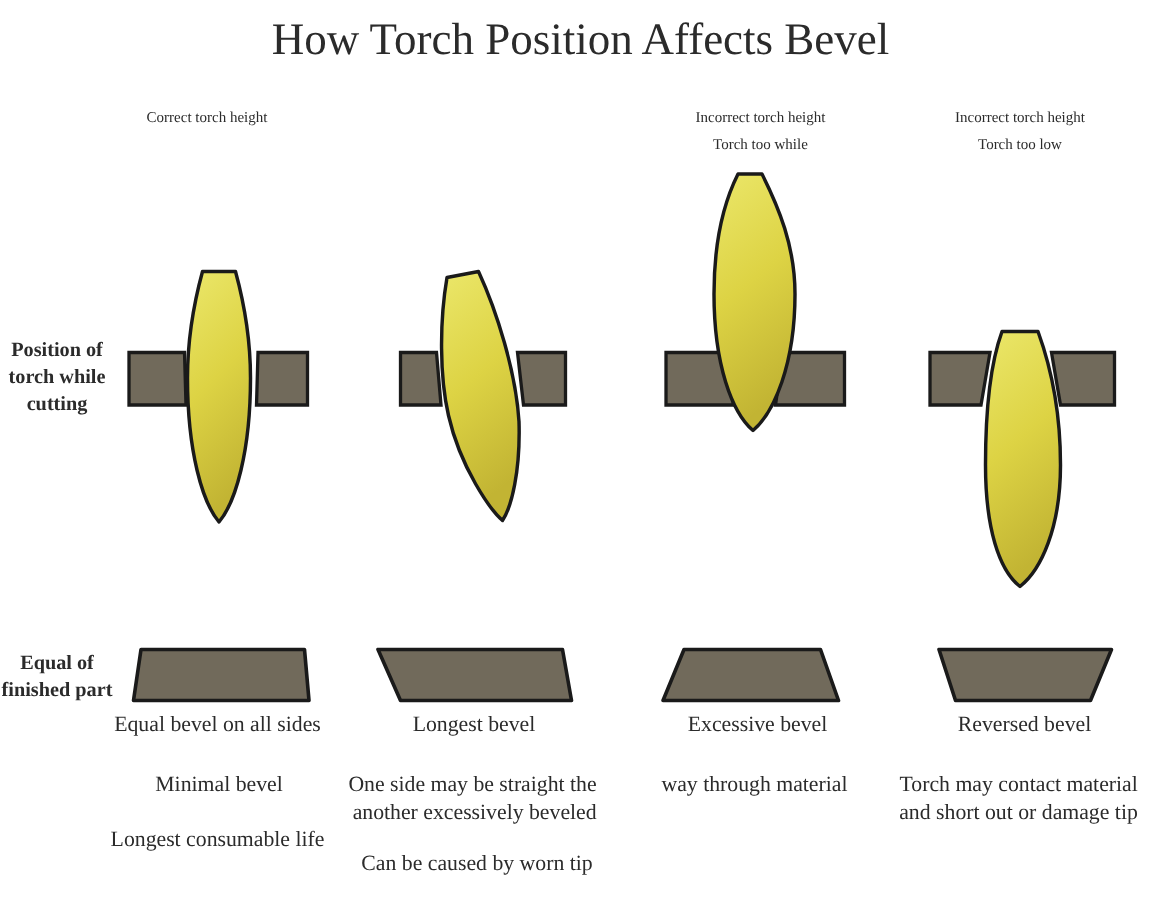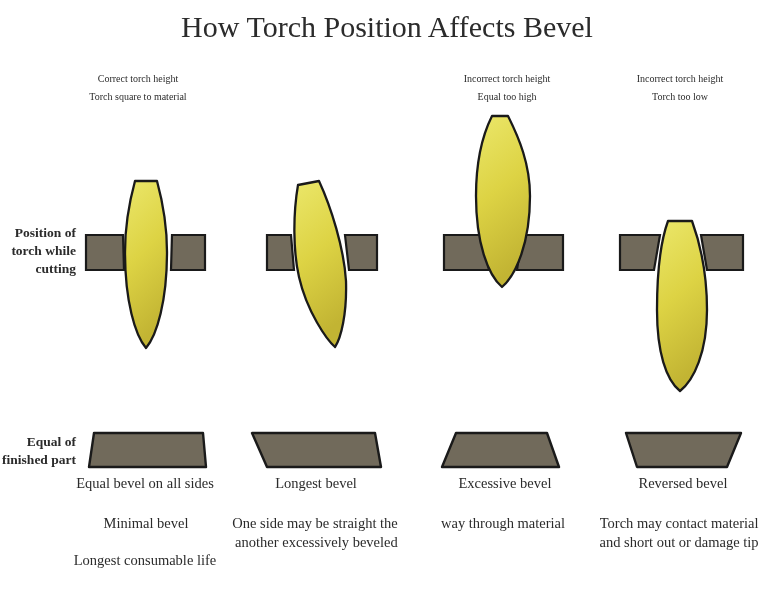--- a/index.html
+++ b/index.html
@@ -6,21 +6,21 @@
   .canvas {
     position: relative; width: 774px; height: 600px; overflow: hidden;
     background: var(--background, #ffffff);
     color: var(--text, #2b2b2b);
     font-family: "Liberation Serif", "DejaVu Serif", serif;
   }
   .abs { position: absolute; }
   .ctr { transform: translateX(-50%); text-align: center; }
   .title { top: 10px; left: 387px; font-size: 30px; white-space: nowrap; }
   .col-header { top: 70px; font-size: 10px; line-height: 18px; white-space: nowrap; }
-  .side-label { left: 0; width: 76px; text-align: right; font-weight: bold;
+  .side-label { left: 0; width: 76px; text-align: center; font-weight: bold;
                 font-size: 13.5px; line-height: 18px; }
   .caption { top: 475px; font-size: 14.5px; white-space: nowrap; }
   .note { font-size: 14.5px; line-height: 19px; white-space: nowrap; text-align: right; }
   svg.layer { position: absolute; left: 0; top: 0; }
   .material { fill: var(--material, #716a5b); stroke: var(--outline, #1a1a1a); stroke-width: 2.2px; }
   .flame { fill: url(#flameGrad); stroke: var(--outline, #1a1a1a); stroke-width: 2.3px; stroke-linejoin: round; }
   .bevel { fill: var(--material, #716a5b); stroke: var(--outline, #1a1a1a); stroke-width: 2.4px; stroke-linejoin: round; }
 </style>
 </head>
 <body>
@@ -63,25 +63,24 @@
     <path class="bevel" d="M94,433 L203,433 L206,467 L89,467 Z"></path>
     <path class="bevel" d="M252,433 L375,433 L381,467 L267,467 Z"></path>
     <path class="bevel" d="M456,433 L547,433 L559,467 L442,467 Z"></path>
     <path class="bevel" d="M626,433 L741,433 L727,467 L637,467 Z"></path>
   </svg>
 
   <div class="abs ctr title">How Torch Position Affects Bevel</div>
 
   <div class="abs ctr col-header" style="left:138px">
     <div>Correct torch height</div>
-    <div>Torch square to material</div>
   </div>
   <div class="abs ctr col-header" style="left:507px">
     <div>Incorrect torch height</div>
-    <div>Equal too high</div>
+    <div>Torch too while</div>
   </div>
   <div class="abs ctr col-header" style="left:680px">
     <div>Incorrect torch height</div>
     <div>Torch too low</div>
   </div>
 
   <div class="abs side-label" style="top:224px">
     <div>Position of</div>
     <div>torch while</div>
     <div>cutting</div>
@@ -100,20 +99,23 @@
     <div>Minimal bevel</div>
   </div>
   <div class="abs ctr note" style="left:145px; top:551px">
     <div>Longest consumable life</div>
   </div>
 
   <div class="abs ctr note" style="left:315px; top:514px">
     <div>One side may be straight the</div>
     <div>another excessively beveled</div>
   </div>
+  <div class="abs ctr note" style="left:318px; top:567px">
+    <div>Can be caused by worn tip</div>
+  </div>
 
   <div class="abs ctr note" style="left:503px; top:514px">
     <div>way through material</div>
   </div>
 
   <div class="abs ctr note" style="left:679px; top:514px">
     <div>Torch may contact material</div>
     <div>and short out or damage tip</div>
   </div>
 

